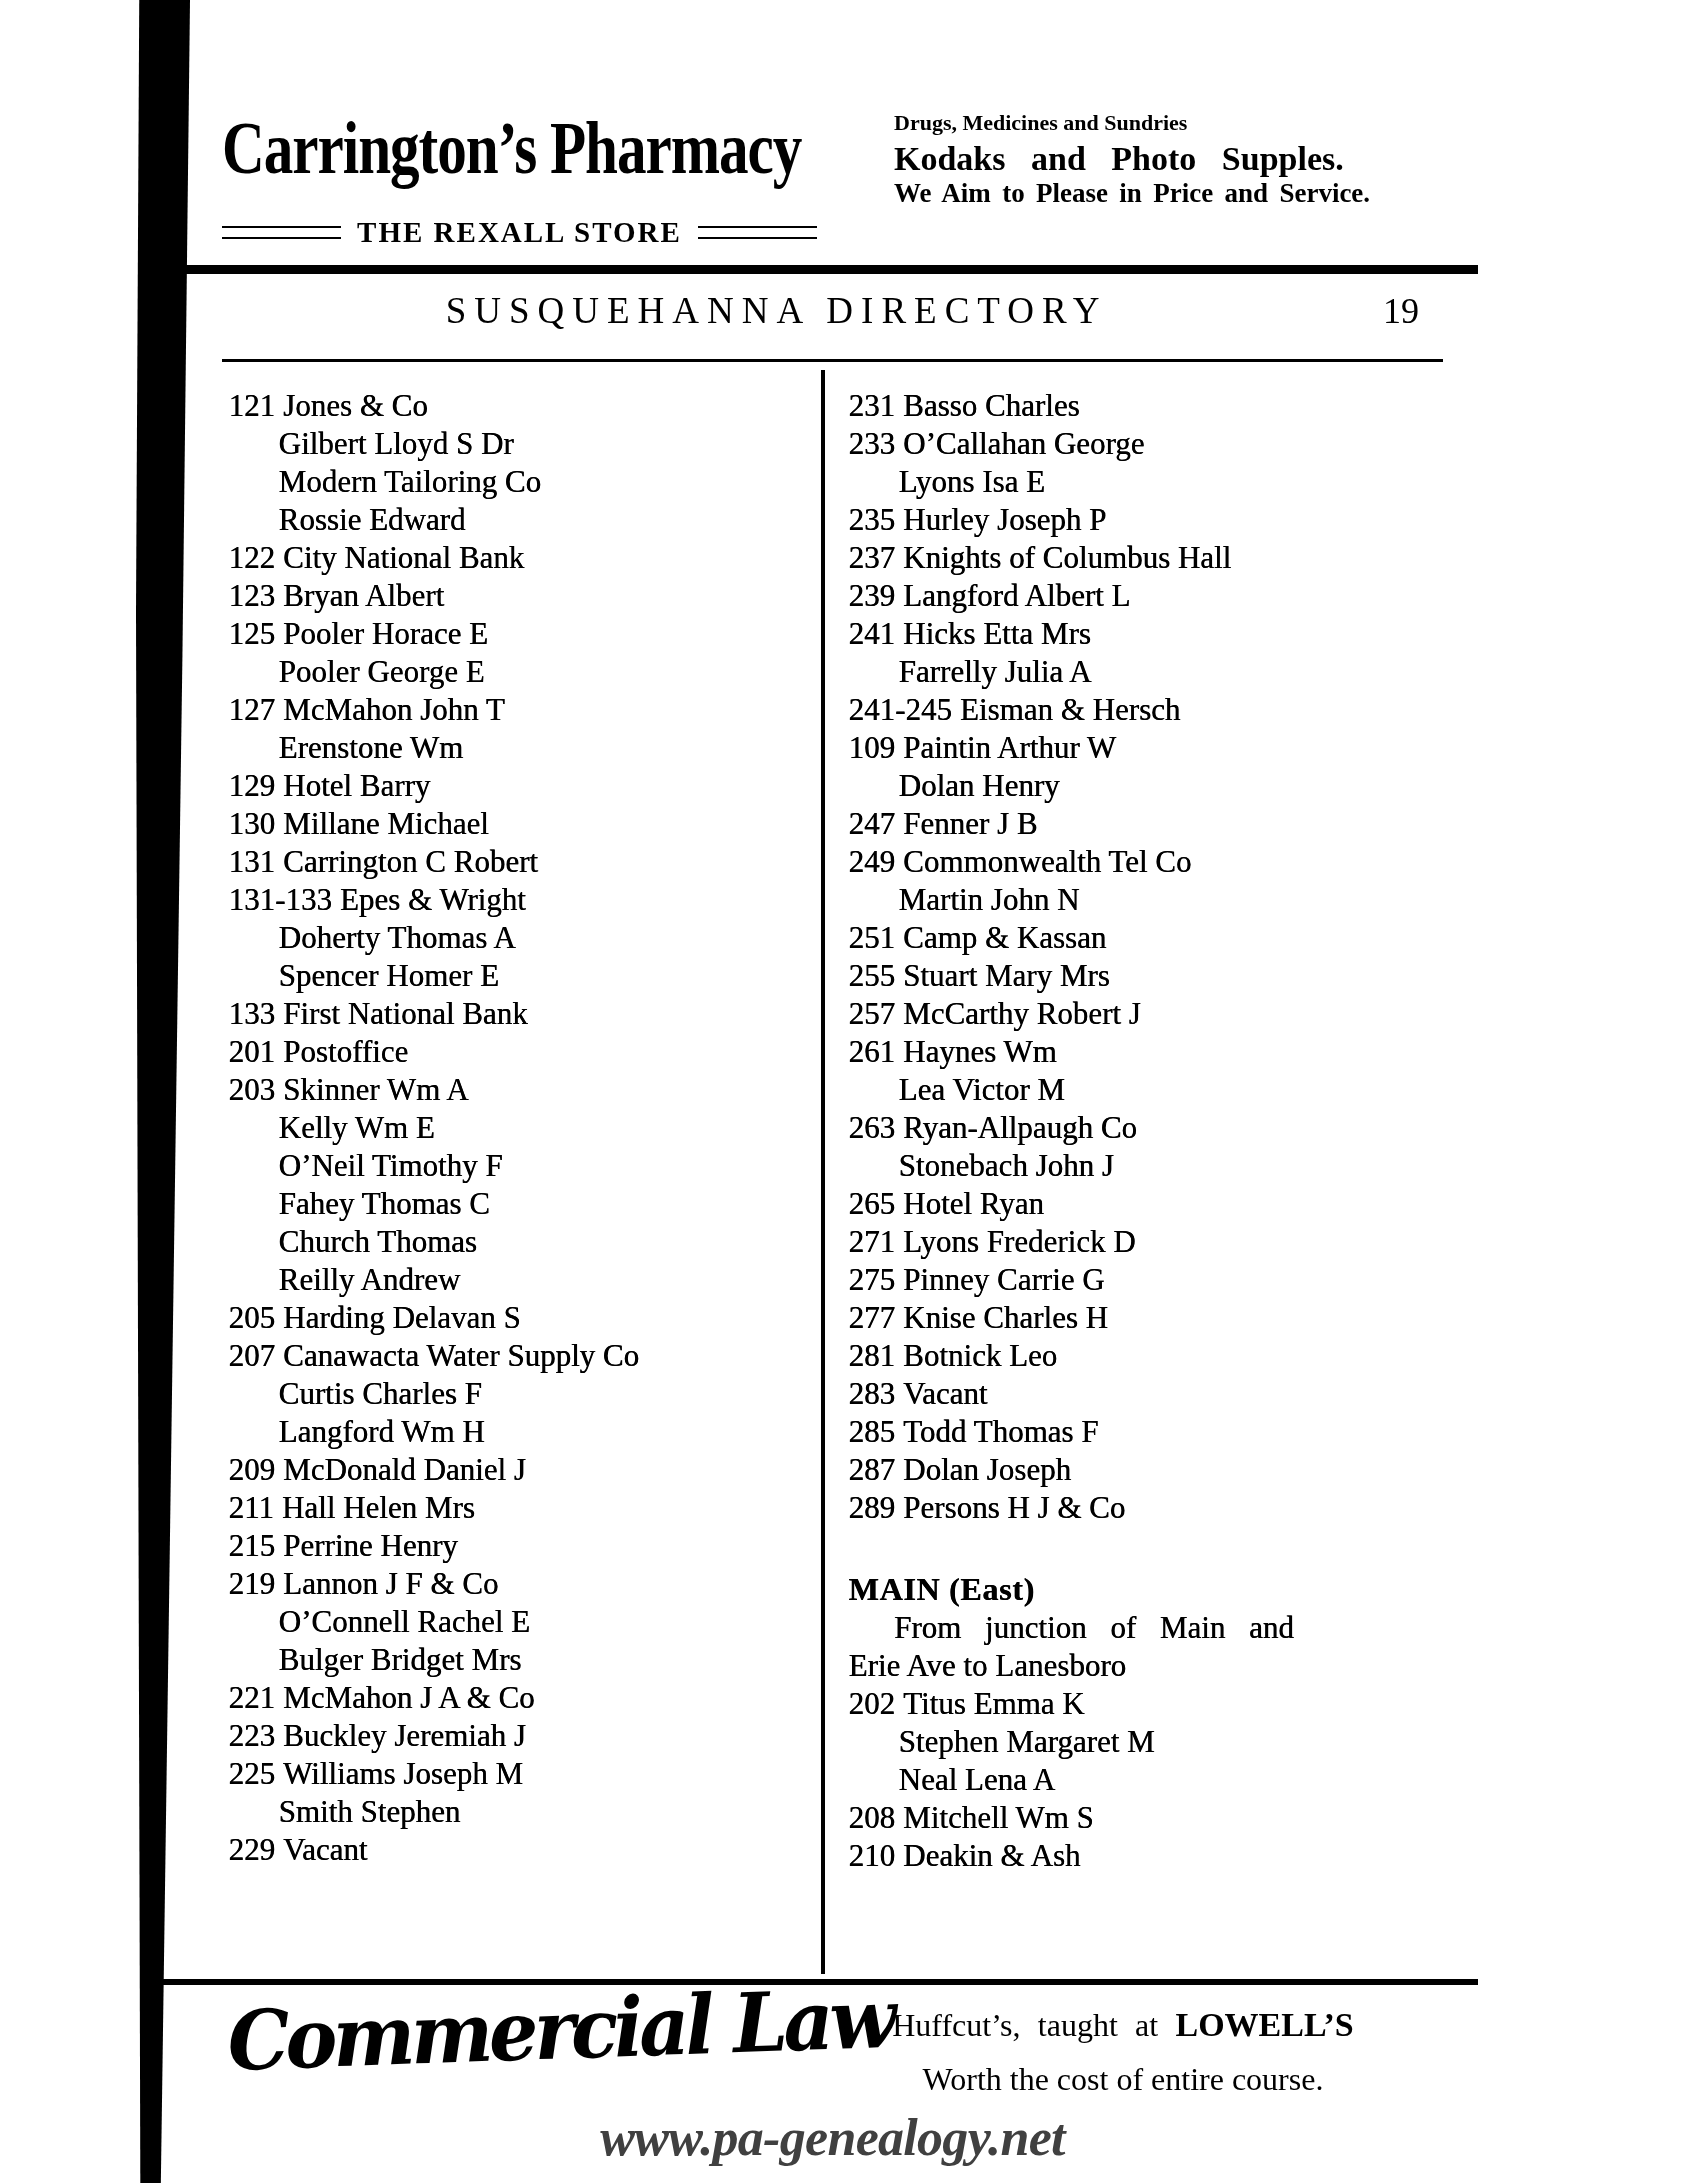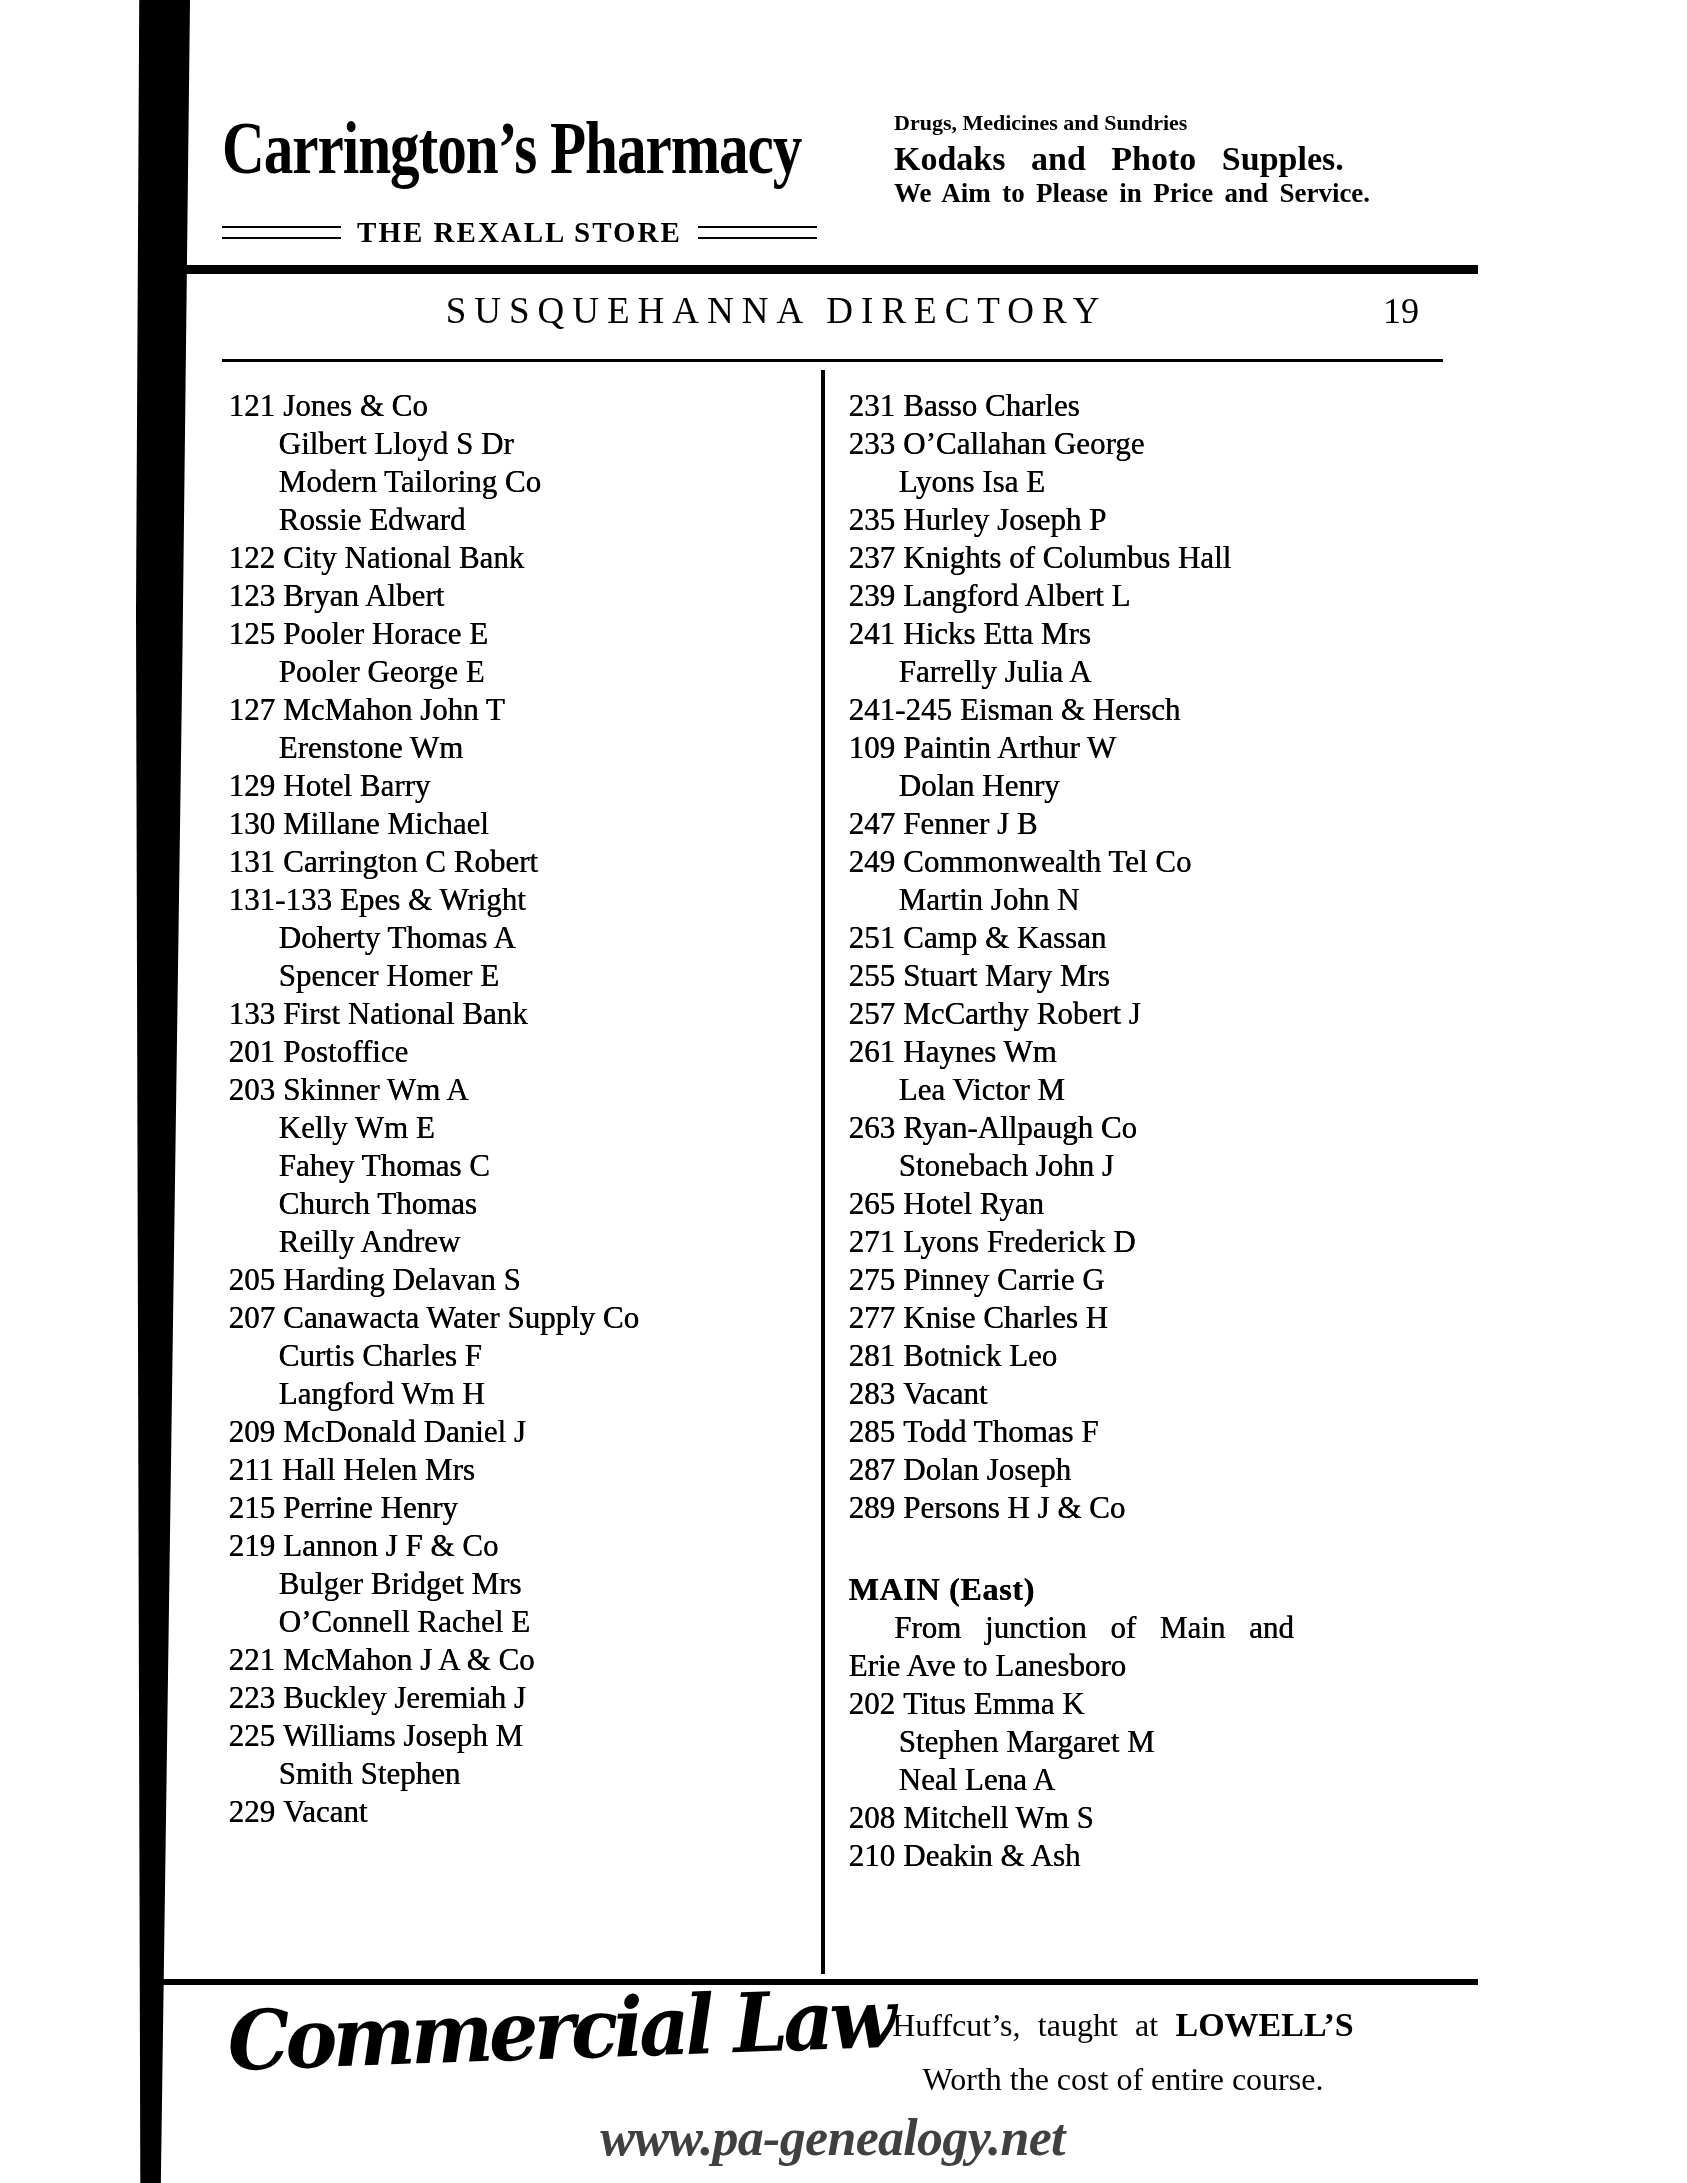--- a/index.html
+++ b/index.html
@@ -171,20 +171,24 @@
       <div class="row">
         <span class="num">203</span>
         <span class="nm">Skinner Wm A</span>
       </div>
       <div class="row">
         <span class="num"></span>
         <span class="nm">Kelly Wm E</span>
       </div>
       <div class="row">
         <span class="num"></span>
+        <span class="nm">O’Neil Timothy F</span>
+      </div>
+      <div class="row">
+        <span class="num"></span>
         <span class="nm">Fahey Thomas C</span>
       </div>
       <div class="row">
         <span class="num"></span>
         <span class="nm">Church Thomas</span>
       </div>
       <div class="row">
         <span class="num"></span>
         <span class="nm">Reilly Andrew</span>
       </div>
@@ -215,25 +219,25 @@
       <div class="row">
         <span class="num">215</span>
         <span class="nm">Perrine Henry</span>
       </div>
       <div class="row">
         <span class="num">219</span>
         <span class="nm">Lannon J F &amp; Co</span>
       </div>
       <div class="row">
         <span class="num"></span>
+        <span class="nm">O’Connell Rachel E</span>
+      </div>
+      <div class="row">
+        <span class="num"></span>
         <span class="nm">Bulger Bridget Mrs</span>
-      </div>
-      <div class="row">
-        <span class="num"></span>
-        <span class="nm">O’Connell Rachel E</span>
       </div>
       <div class="row">
         <span class="num">221</span>
         <span class="nm">McMahon J A &amp; Co</span>
       </div>
       <div class="row">
         <span class="num">223</span>
         <span class="nm">Buckley Jeremiah J</span>
       </div>
       <div class="row">

